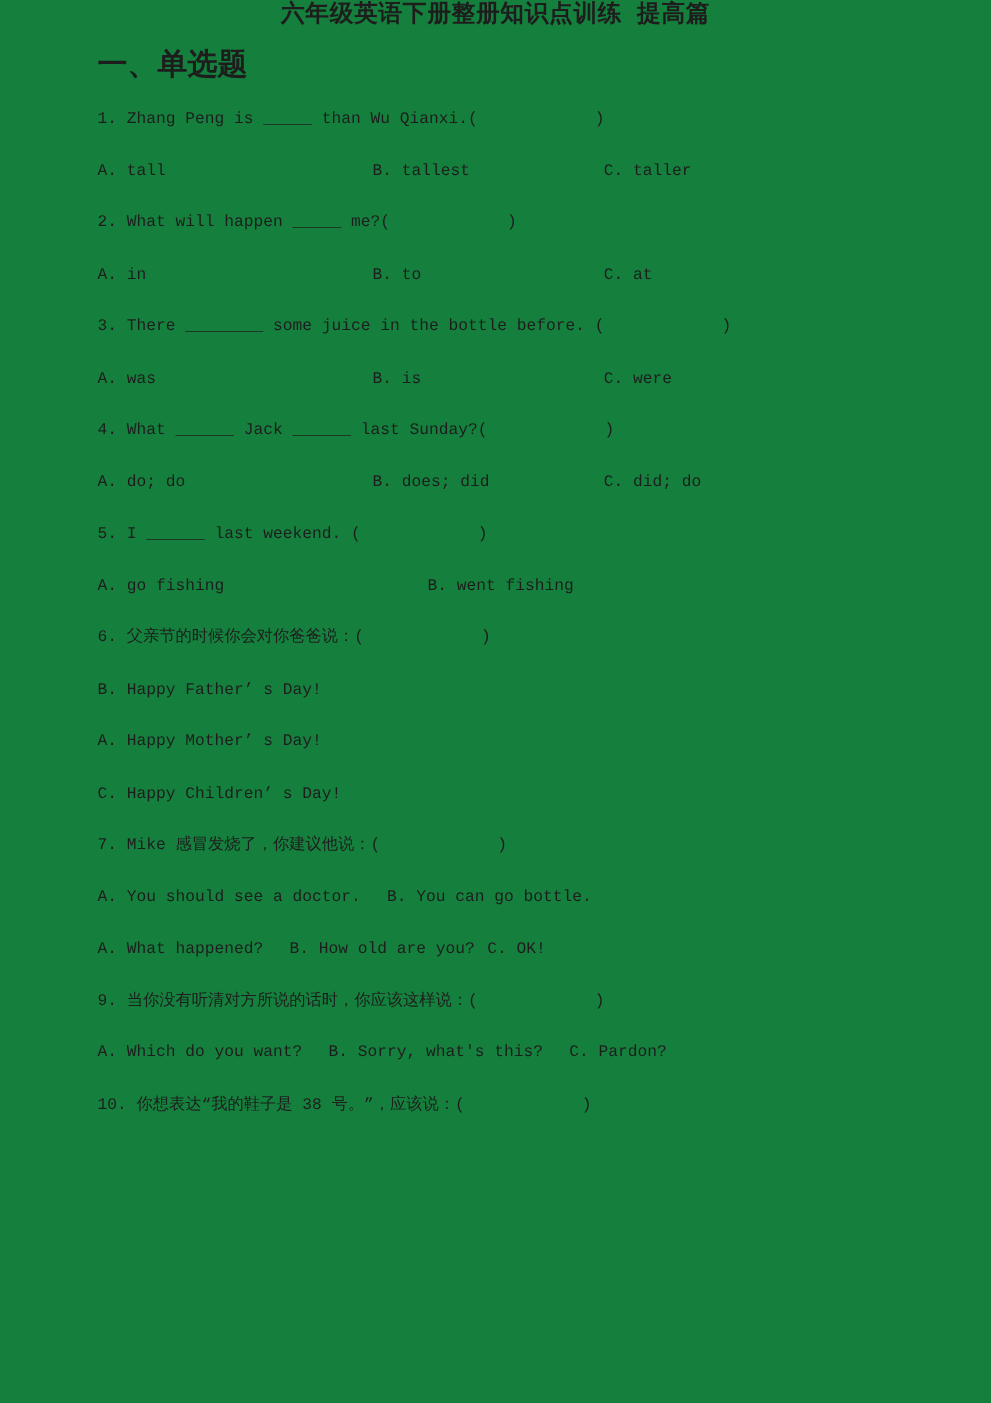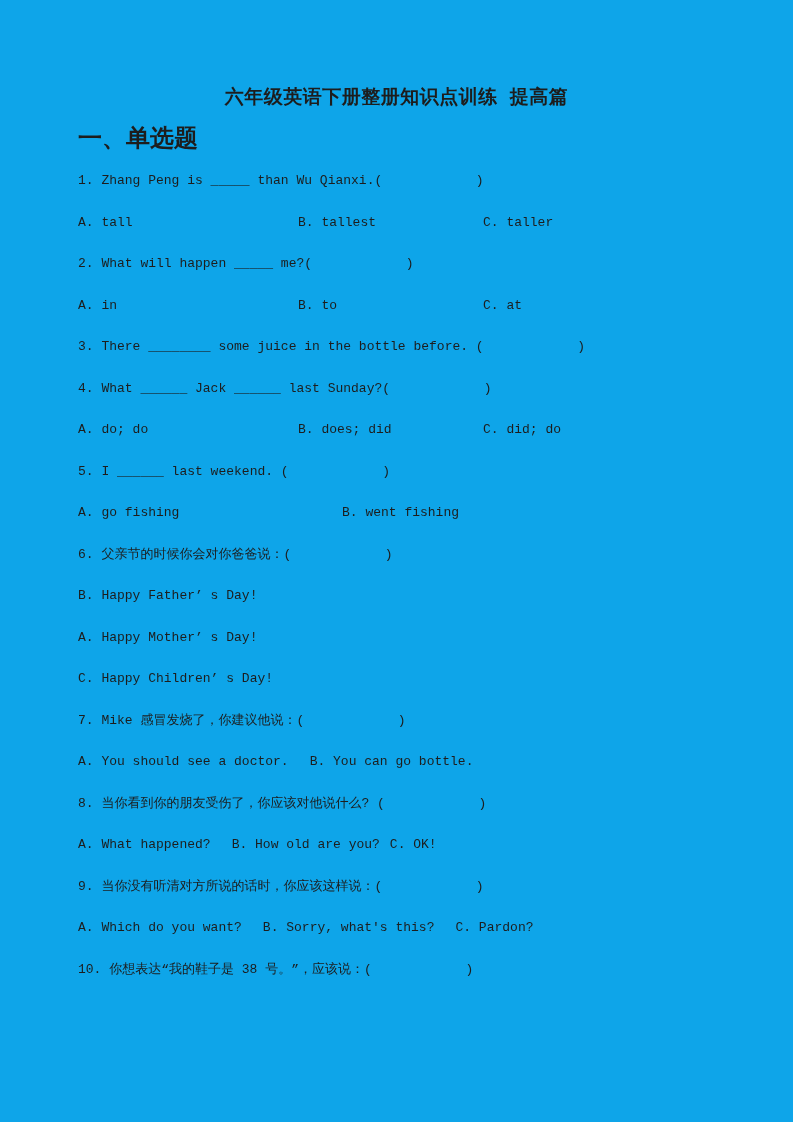--- a/index.html
+++ b/index.html
@@ -1,24 +1,23 @@
 <!DOCTYPE html>
 <html><head>
 <meta charset="utf-8">
 <style>
   html, body { margin: 0; padding: 0; background: #ffffff; }
   .page {
     position: relative;
     width: 793px;
     height: 1122px;
-    background: #0ea5e9;
+    background: #15803d;
     color: #1d1d1d;
     font-family: "Liberation Mono", "DejaVu Sans Mono", monospace;
     box-sizing: border-box;
-    padding-top: 86px;
     overflow: hidden;
   }
   .title {
     margin: 0;
     text-align: center;
     font-size: 19px;
     font-weight: 700;
     line-height: 24px;
     letter-spacing: 0.5px;
   }
@@ -53,36 +52,36 @@
 
   <div class="questions">
 
     <div class="line">1. Zhang Peng is _____ than Wu Qianxi.(            )</div>
     <div class="line"><span class="opt col-a">A. tall</span><span class="opt col-b">B. tallest</span><span class="opt">C. taller</span></div>
 
     <div class="line">2. What will happen _____ me?(            )</div>
     <div class="line"><span class="opt col-a">A. in</span><span class="opt col-b">B. to</span><span class="opt">C. at</span></div>
 
     <div class="line">3. There ________ some juice in the bottle before. (            )</div>
+    <div class="line"><span class="opt col-a">A. was</span><span class="opt col-b">B. is</span><span class="opt">C. were</span></div>
 
     <div class="line">4. What ______ Jack ______ last Sunday?(            )</div>
     <div class="line"><span class="opt col-a">A. do; do</span><span class="opt col-b">B. does; did</span><span class="opt">C. did; do</span></div>
 
     <div class="line">5. I ______ last weekend. (            )</div>
     <div class="line"><span class="opt col-a-wide">A. go fishing</span><span class="opt">B. went fishing</span></div>
 
     <div class="line">6. 父亲节的时候你会对你爸爸说：(            )</div>
     <div class="line"><span class="opt">B. Happy Father’ s Day!</span></div>
     <div class="line"><span class="opt">A. Happy Mother’ s Day!</span></div>
     <div class="line"><span class="opt">C. Happy Children’ s Day!</span></div>
 
     <div class="line">7. Mike 感冒发烧了，你建议他说：(            )</div>
     <div class="line"><span class="opt">A. You should see a doctor.</span><span class="opt inline-gap">B. You can go bottle.</span></div>
 
-    <div class="line">8. 当你看到你的朋友受伤了，你应该对他说什么? (            )</div>
     <div class="line"><span class="opt">A. What happened?</span><span class="opt inline-gap">B. How old are you?</span><span class="opt inline-gap-sm">C. OK!</span></div>
 
     <div class="line">9. 当你没有听清对方所说的话时，你应该这样说：(            )</div>
     <div class="line"><span class="opt">A. Which do you want?</span><span class="opt inline-gap">B. Sorry, what's this?</span><span class="opt inline-gap">C. Pardon?</span></div>
 
     <div class="line">10. 你想表达“我的鞋子是 38 号。”，应该说：(            )</div>
 
   </div>
 </div>
 

